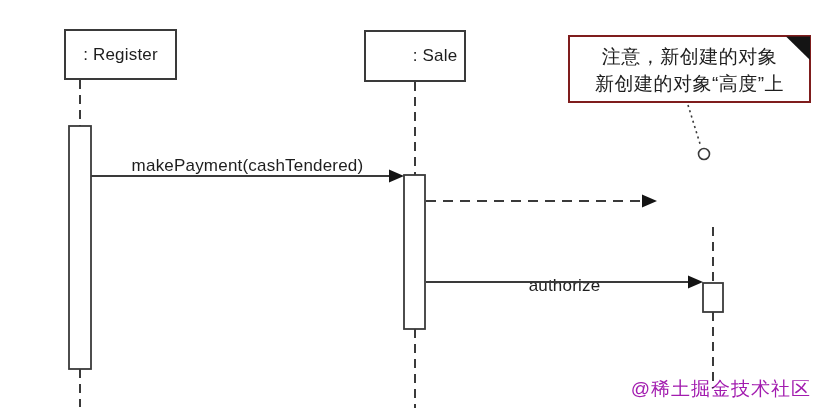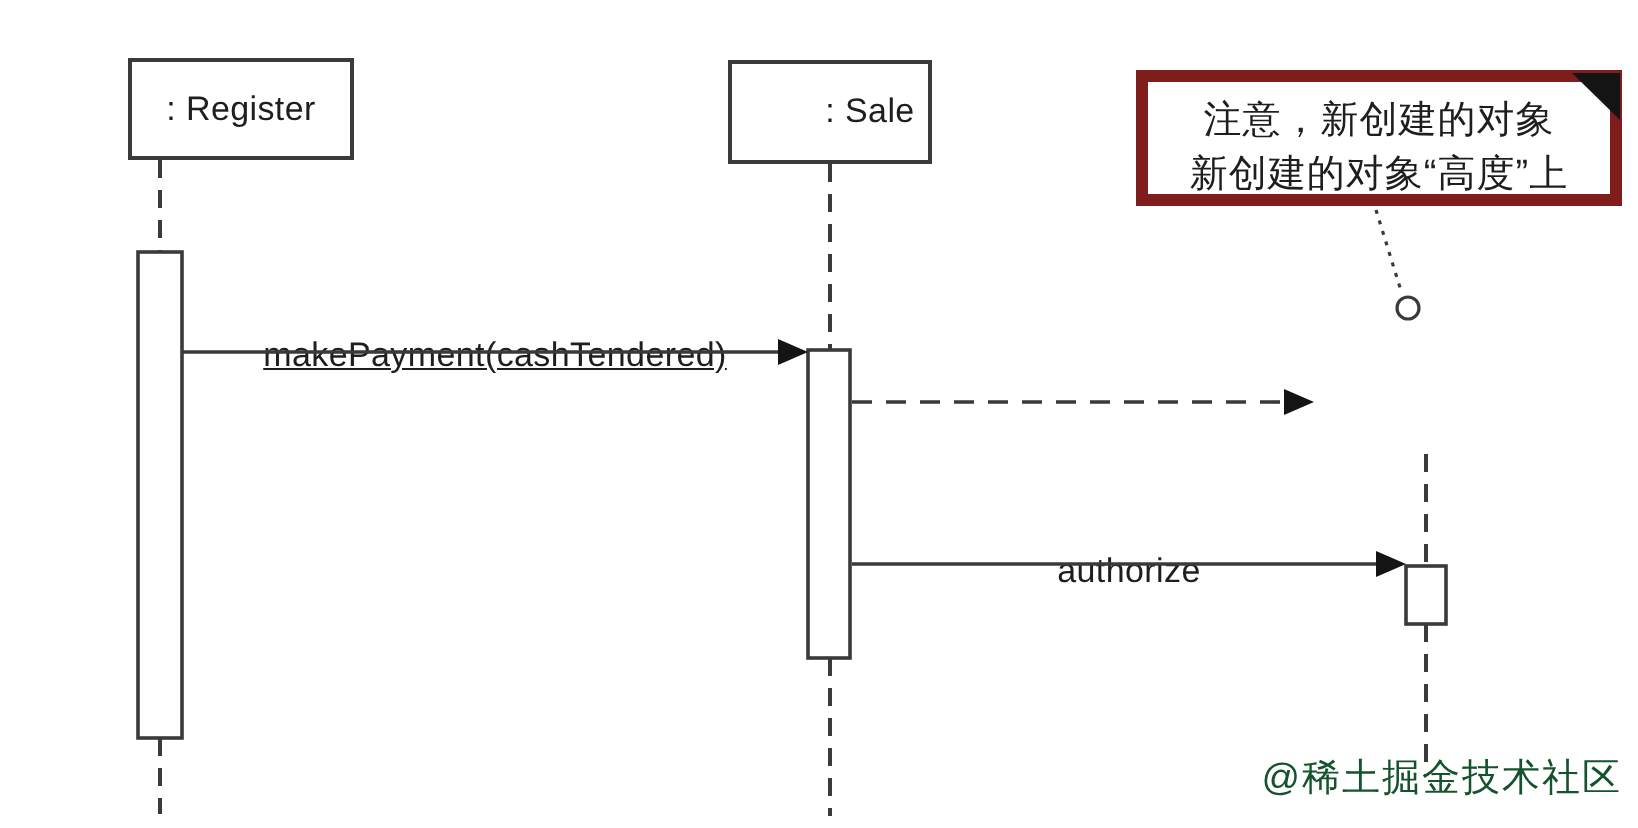--- a/index.html
+++ b/index.html
@@ -29,48 +29,48 @@
     letter-spacing: 0.2px;
   }
   #register-box { left: 30px;  top: 29px;  width: 113px; height: 51px; margin-left: 34px; }
   #sale-box     { left: 364px; top: 30px;  width: 102px; height: 52px; padding-left: 40px; }
   #payment-box  { left: 657px; top: 177px; width: 113px; height: 50px; }
 
   #note-box {
     position: absolute;
     box-sizing: border-box;
     left: 568px; top: 35px; width: 243px; height: 68px;
-    border: 6px solid #7f1d1d;
+    border: 2px solid #7f1d1d;
     background: #ffffff;
     z-index: 2;
     text-align: center;
     font-size: 19px;
     line-height: 27px;
     color: #1e1e1e;
     padding-top: 6px;
     letter-spacing: 0.5px;
   }
   .msg-label {
     position: absolute;
     text-align: center;
     font-size: 17px;
     color: #1e1e1e;
     z-index: 2;
     white-space: nowrap;
     letter-spacing: 0.2px;
   }
-  #msg-makepayment-label { left: 91px;  top: 168px; width: 313px; text-decoration: underline; }
+  #msg-makepayment-label { left: 91px;  top: 156px; width: 313px; }
   #msg-create-label      { left: 426px; top: 180px; width: 231px; }
   #msg-authorize-label   { left: 426px; top: 260px; width: 277px; margin-top: 16px; }
 
   #watermark {
     position: absolute;
     right: 8px; top: 376px;
     font-size: 19px;
-    color: #14532d;
+    color: #a21caf;
     z-index: 2;
     letter-spacing: 1px;
     text-align: center;
   }
   #overlay-svg {
     position: absolute;
     left: 0; top: 0;
     z-index: 3;
     pointer-events: none;
   }

